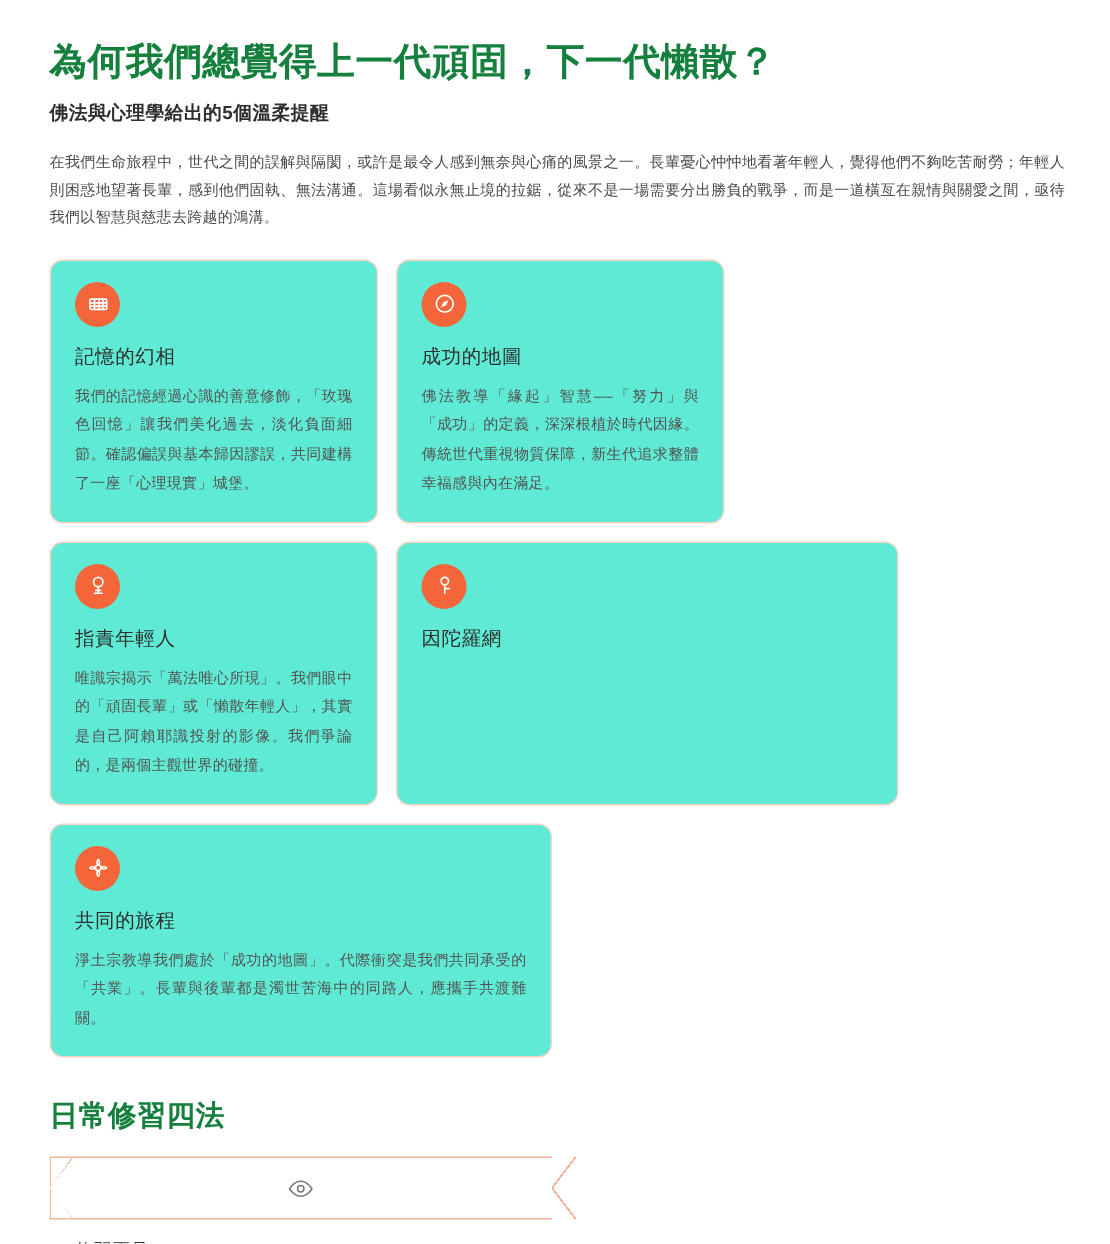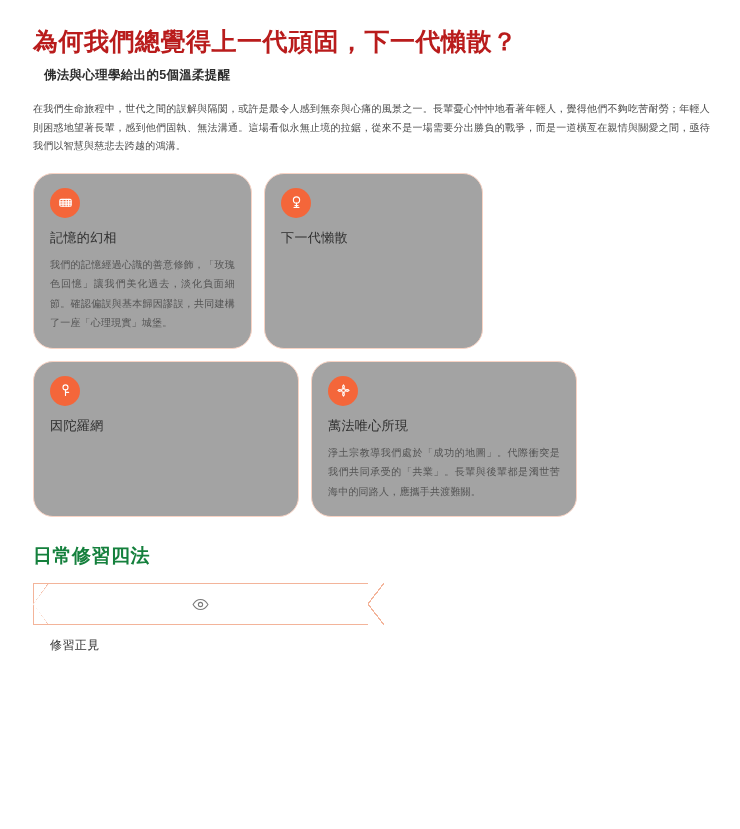--- a/index.html
+++ b/index.html
@@ -19,30 +19,30 @@
     height: 829px;
     box-sizing: border-box;
     padding: 20px 30px 0 33px;
     position: relative;
   }
 
   
   .title {
     font-size: 25px;
     font-weight: bold;
-    color: #b91c1c;
+    color: #15803d;
     letter-spacing: 0.5px;
     margin: 6px 0 0 0;
     line-height: 1.25;
   }
   .subtitle {
     font-size: 12.5px;
     font-weight: bold;
     color: #2e2e2e;
-    margin: 10px 0 0 11px;
+    margin: 10px 0 0 0;
     letter-spacing: .3px;
   }
   .intro {
     font-size: 10px;
     line-height: 1.85;
     color: #4a4a4a;
     margin: 16px 0 0 0;
     text-align: justify;
     letter-spacing: .2px;
   }
@@ -50,26 +50,26 @@
   
   .card-grid {
     display: flex;
     flex-wrap: wrap;
     gap: 12px;
     margin-top: 17px;
   }
   .card {
     box-sizing: border-box;
     border: 1px solid #f8d3c4;
-    border-radius: 20px;
-    background: #a3a3a3;
+    border-radius: 9px;
+    background: #5eead4;
     padding: 14px 16px 14px 16px;
   }
   .card.col3 { width: 219px; }
-  .card.col2 { width: 266px; }
+  .card.col2 { width: 335px; }
 
   .card-icon {
     width: 30px;
     height: 30px;
     border-radius: 50%;
     background: #f4663a;
     display: flex;
     align-items: center;
     justify-content: center;
     margin-bottom: 11px;
@@ -174,31 +174,42 @@
           <line x1="3" y1="14.5" x2="21" y2="14.5"></line>
           <line x1="8" y1="7" x2="8" y2="18"></line>
           <line x1="13" y1="7" x2="13" y2="18"></line>
           <line x1="17" y1="7" x2="17" y2="18"></line>
         </svg>
       </div>
       <div class="card-title">記憶的幻相</div>
       <p class="card-body">我們的記憶經過心識的善意修飾，「玫瑰色回憶」讓我們美化過去，淡化負面細節。確認偏誤與基本歸因謬誤，共同建構了一座「心理現實」城堡。</p>
     </div>
 
+    <div class="card col3">
+      <div class="card-icon">
+        <svg width="15" height="15" viewBox="0 0 24 24" fill="none" stroke="#fff" stroke-width="1.8" stroke-linecap="round" stroke-linejoin="round">
+          <circle cx="12" cy="12" r="9"></circle>
+          <polygon points="16 8 13.5 13.5 8 16 10.5 10.5" fill="#fff" stroke="none"></polygon>
+        </svg>
+      </div>
+      <div class="card-title">成功的地圖</div>
+      <p class="card-body">佛法教導「緣起」智慧——「努力」與「成功」的定義，深深根植於時代因緣。傳統世代重視物質保障，新生代追求整體幸福感與內在滿足。</p>
+    </div>
 
     <div class="card col3">
       <div class="card-icon">
         <svg width="15" height="15" viewBox="0 0 24 24" fill="none" stroke="#fff" stroke-width="1.8" stroke-linecap="round" stroke-linejoin="round">
           <circle cx="12" cy="8" r="5"></circle>
           <line x1="12" y1="13" x2="12" y2="20"></line>
           <line x1="8" y1="20" x2="16" y2="20"></line>
           <line x1="9.5" y1="17" x2="14.5" y2="17"></line>
         </svg>
       </div>
-      <div class="card-title">下一代懶散</div>
+      <div class="card-title">指責年輕人</div>
+      <p class="card-body">唯識宗揭示「萬法唯心所現」。我們眼中的「頑固長輩」或「懶散年輕人」，其實是自己阿賴耶識投射的影像。我們爭論的，是兩個主觀世界的碰撞。</p>
     </div>
 
     <div class="card col2">
       <div class="card-icon">
         <svg width="15" height="15" viewBox="0 0 24 24" fill="none" stroke="#fff" stroke-width="1.8" stroke-linecap="round" stroke-linejoin="round">
           <circle cx="12" cy="7" r="4"></circle>
           <line x1="12" y1="11" x2="12" y2="20"></line>
           <line x1="12" y1="15" x2="17" y2="15"></line>
         </svg>
       </div>
@@ -208,21 +219,21 @@
     <div class="card col2">
       <div class="card-icon">
         <svg width="15" height="15" viewBox="0 0 24 24" fill="none" stroke="#fff" stroke-width="1.7" stroke-linecap="round" stroke-linejoin="round">
           <circle cx="12" cy="12" r="3"></circle>
           <path d="M12 9 A4 4 0 0 1 12 3 A4 4 0 0 1 12 9"></path>
           <path d="M12 15 A4 4 0 0 0 12 21 A4 4 0 0 0 12 15"></path>
           <path d="M9 12 A4 4 0 0 0 3 12 A4 4 0 0 0 9 12"></path>
           <path d="M15 12 A4 4 0 0 1 21 12 A4 4 0 0 1 15 12"></path>
         </svg>
       </div>
-      <div class="card-title">萬法唯心所現</div>
+      <div class="card-title">共同的旅程</div>
       <p class="card-body">淨土宗教導我們處於「成功的地圖」。代際衝突是我們共同承受的「共業」。長輩與後輩都是濁世苦海中的同路人，應攜手共渡難關。</p>
     </div>
 
   </div>
 
   <h2 class="section-title">日常修習四法</h2>
 
   <div class="practice-grid">
 
     <div class="practice">

